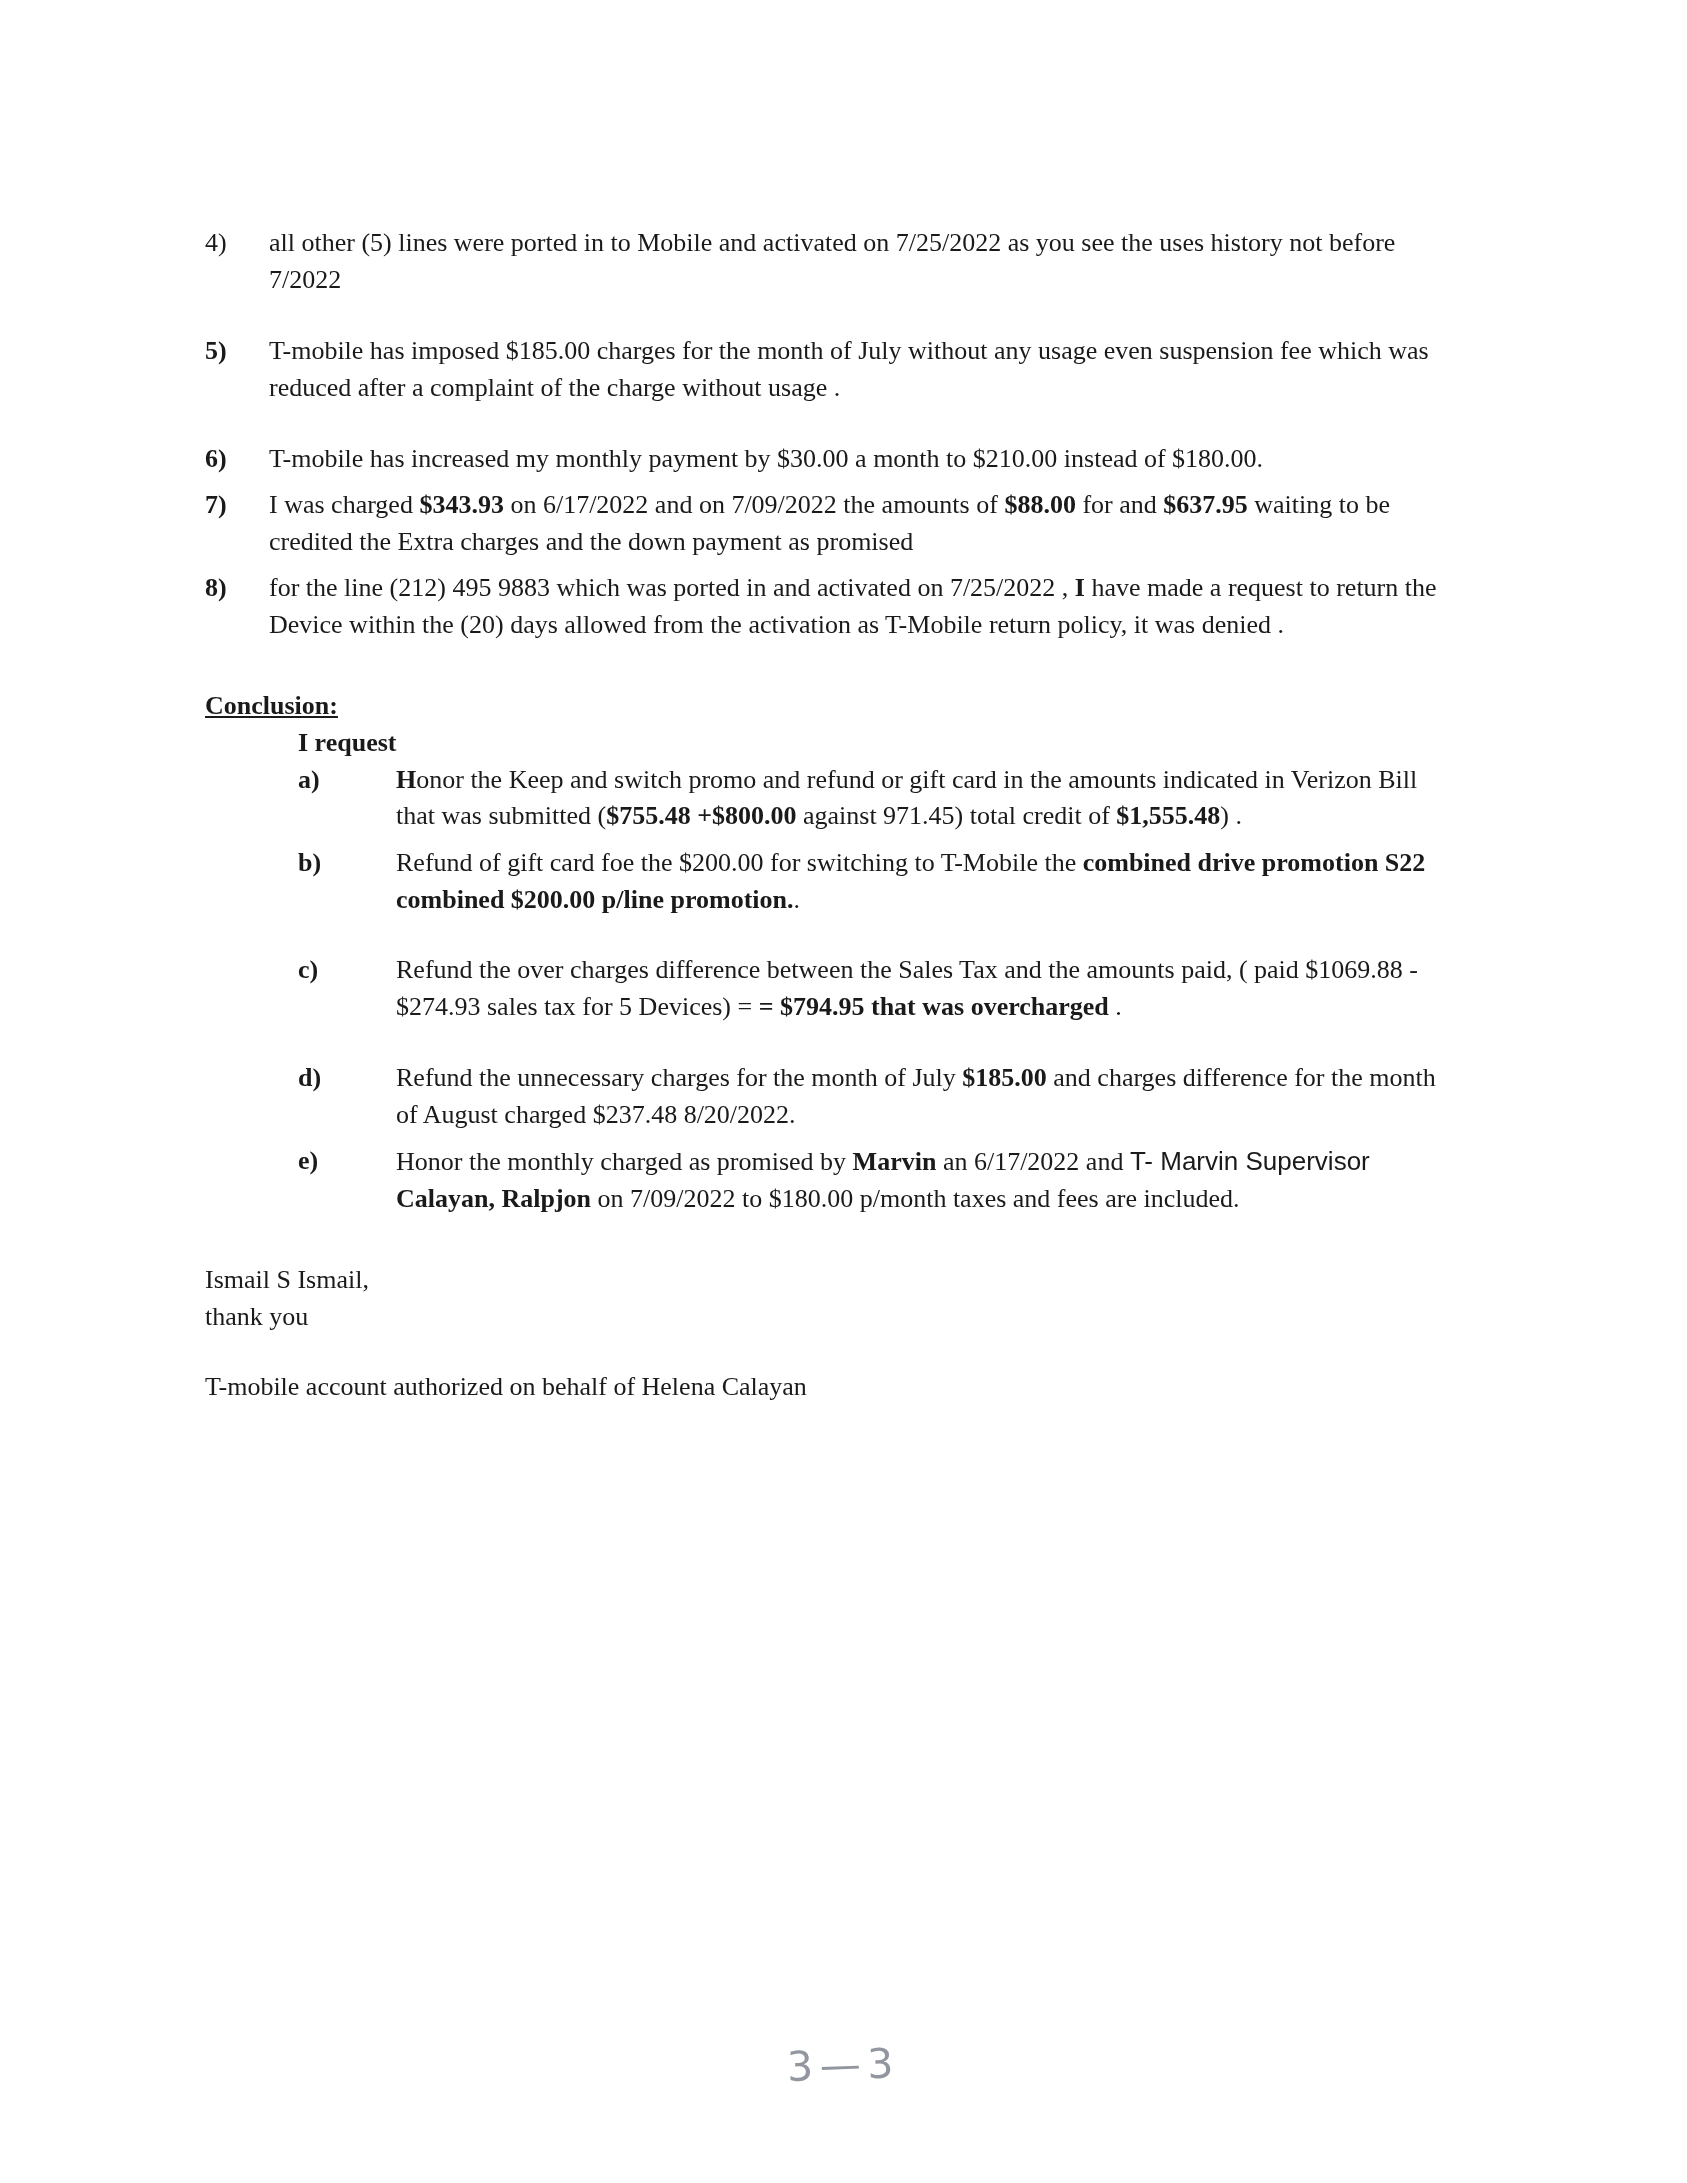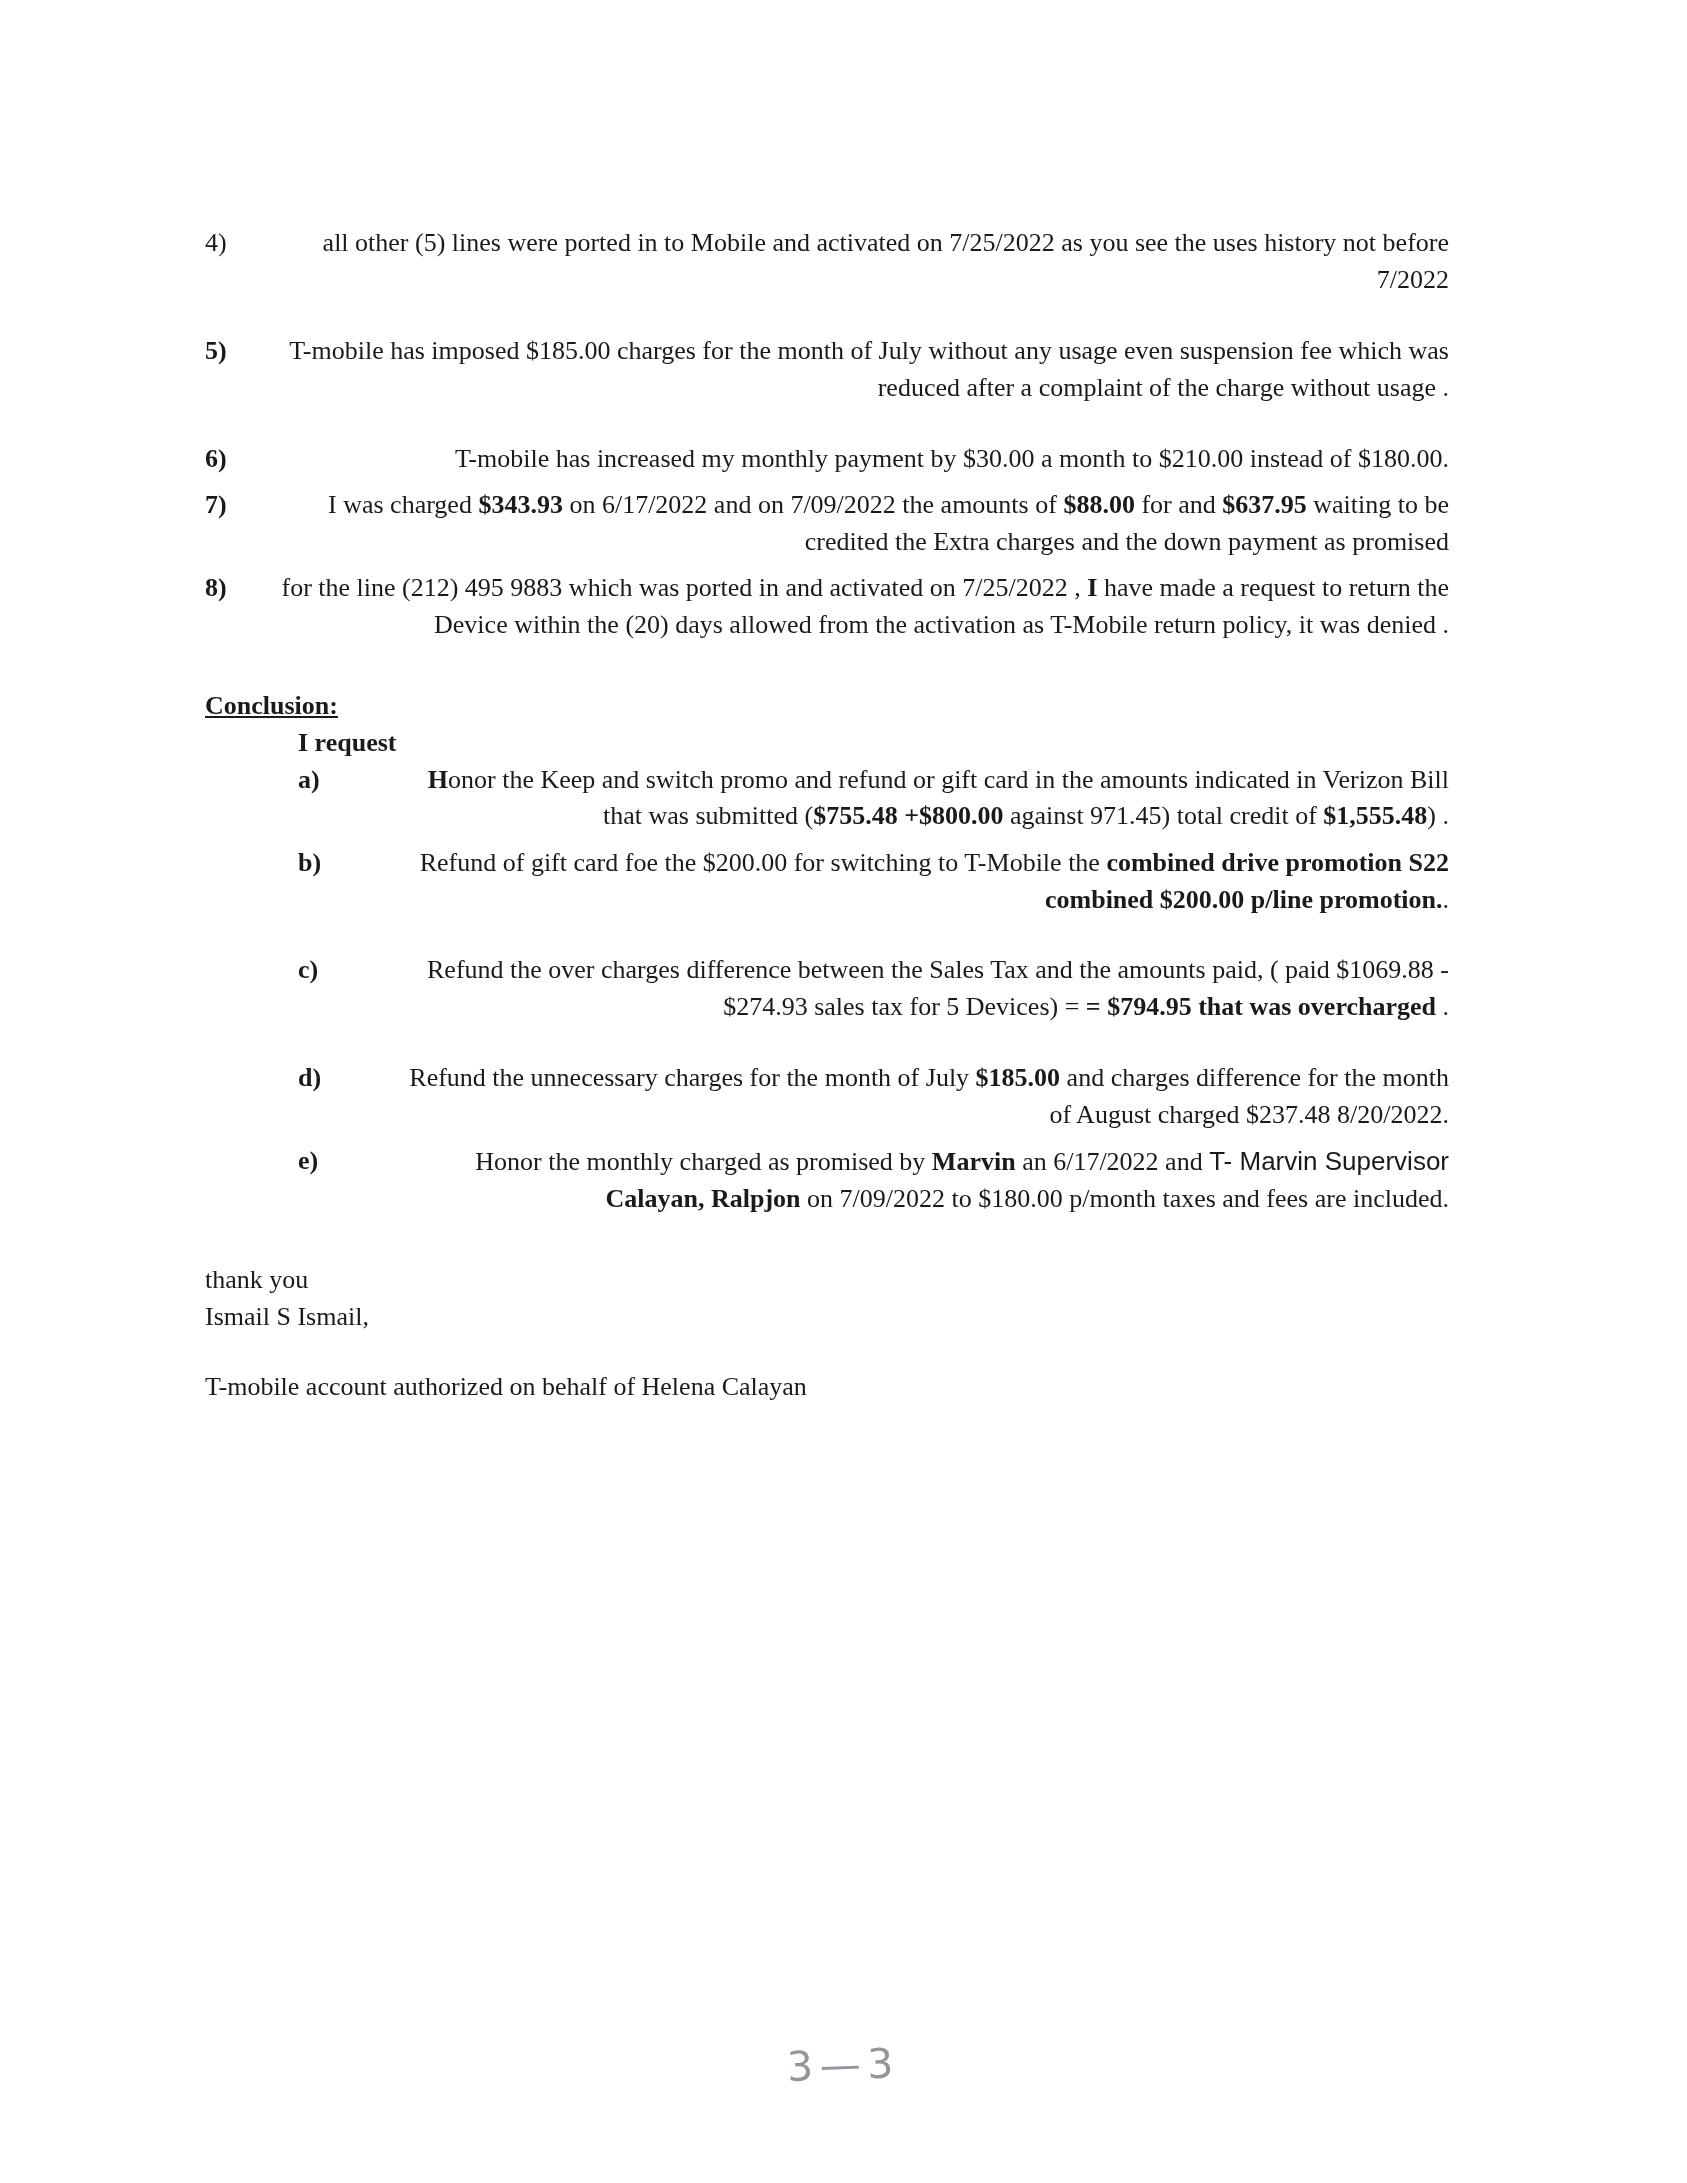--- a/index.html
+++ b/index.html
@@ -32,21 +32,21 @@
   }
   .marker {
     flex: 0 0 auto;
     text-align: left;
   }
   .marker.num      { width: 64px; }
   .marker.num.b    { font-weight: bold; }
   .marker.alpha    { width: 98px; font-weight: bold; }
   .body-txt {
     flex: 1 1 auto;
-    text-align: right;
+    text-align: left;
   }
   .b  { font-weight: bold; }
   .sans { font-family: "Liberation Sans", "DejaVu Sans", sans-serif; }
 
   .gap-lg { height: 34px; }
   .gap-sm { height: 9.3px; }
   .gap-xl { height: 44px; }
 
   
   .conclusion-head {
@@ -173,22 +173,22 @@
       <div class="para">
         <div class="marker alpha">e)</div>
         <div class="body-txt"><span>Honor the monthly charged as promised by </span><span class="b">Marvin</span><span> an 6/17/2022 and </span><span class="sans">T- Marvin Supervisor </span><span class="b">Calayan, Ralpjon</span><span>  on 7/09/2022 to $180.00 p/month taxes and fees are included.</span></div>
       </div>
 
     </div>
 
     <div class="gap-xl"></div>
 
     <div class="closing">
+      <div>Ismail S Ismail,</div>
       <div>thank you</div>
-      <div>Ismail S Ismail,</div>
     </div>
 
     <div class="gap-lg"></div>
 
     <div class="authorized">T-mobile account authorized on behalf of  Helena Calayan</div>
 
   </div>
 
   <div class="page-number">
     <span>3—3</span>

